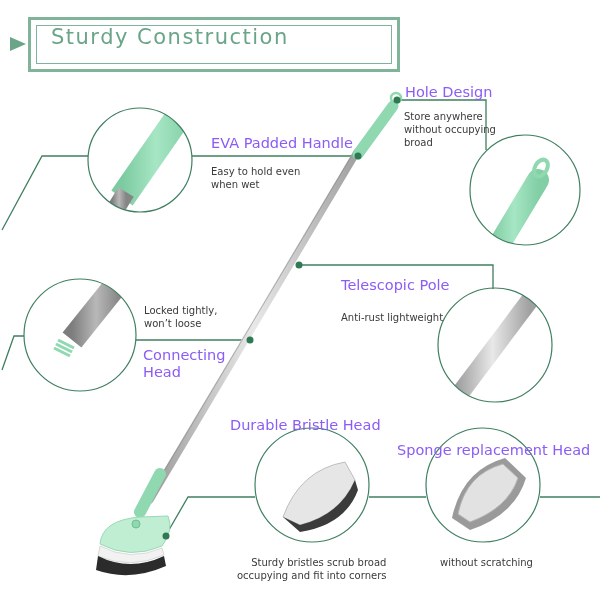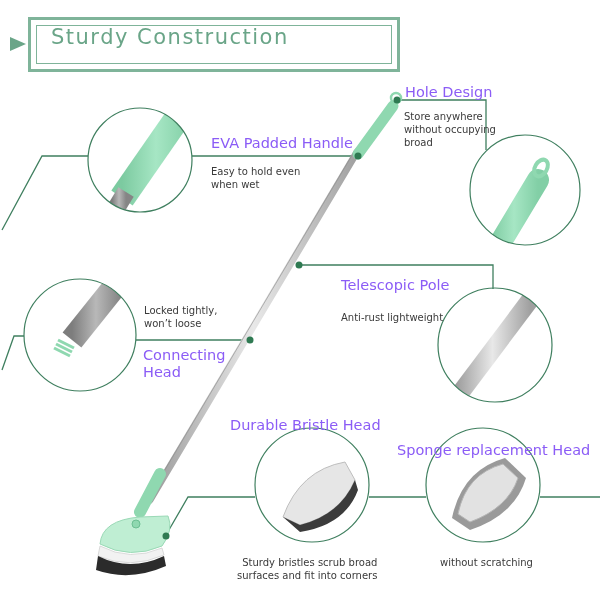--- a/index.html
+++ b/index.html
@@ -171,19 +171,19 @@
   <div>won’t loose</div>
 </div>
 <div class="abs heading" style="left:143px; top:347px; line-height:17px;">
   <div>Connecting</div>
   <div>Head</div>
 </div>
 
 <div class="abs heading" style="left:230px; top:417px;">Durable Bristle Head</div>
 <div class="abs desc" style="left:237px; top:556px;text-align:right;">
   <div>Sturdy bristles scrub broad</div>
-  <div>surfaces and fit into corners</div>
+  <div>occupying and fit into corners</div>
 </div>
 
 <div class="abs heading" style="left:397px; top:417px;margin-top:25px;">Sponge replacement Head</div>
 <div class="abs desc" style="left:440px; top:556px;">
   <div>without scratching</div>
 </div>
 
 </body></html>

